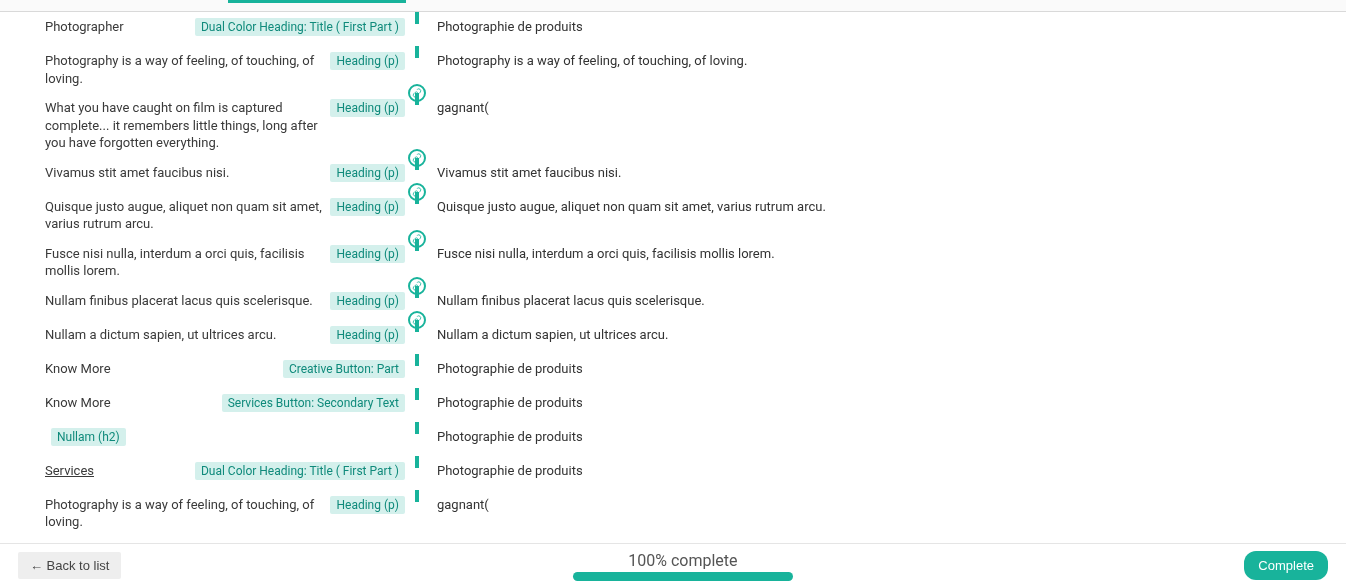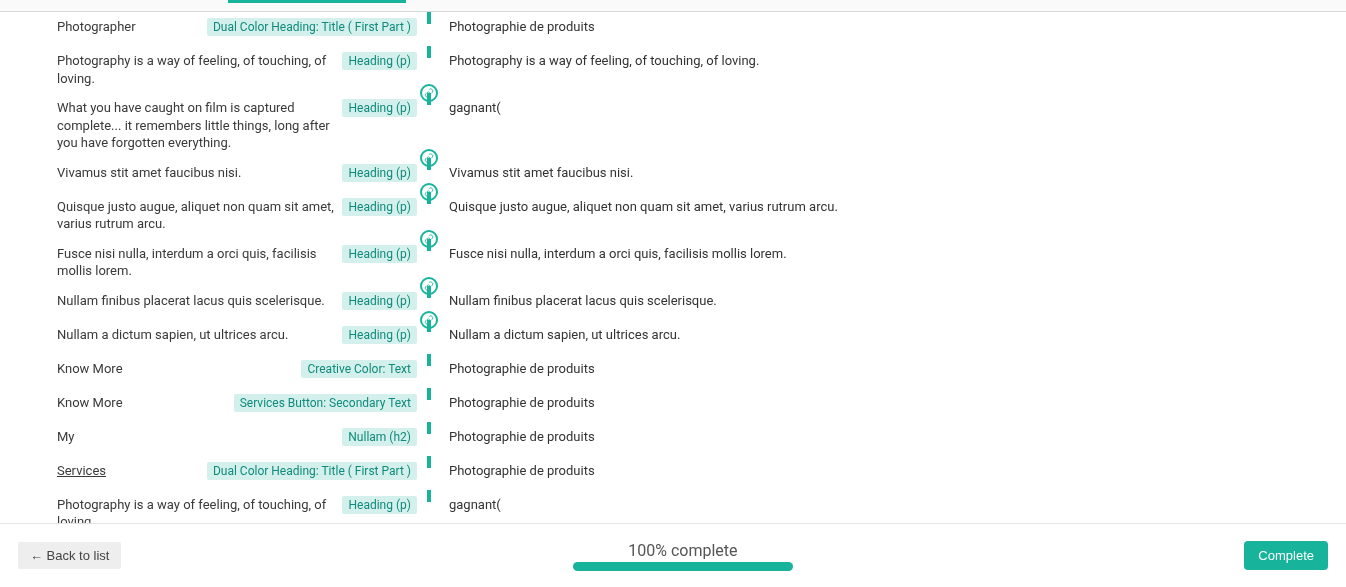--- a/index.html
+++ b/index.html
@@ -1,32 +1,32 @@
 <!DOCTYPE html>
 <html><head>
 <meta charset="utf-8">
 <style>
 * { box-sizing: border-box; margin: 0; padding: 0; }
 body { font-family: -apple-system, BlinkMacSystemFont, "Segoe UI", Roboto, Arial, sans-serif; font-size: 13px; color: #3a3a3a; background: #fff; width: 1346px; height: 587px; overflow: hidden; position: relative; }
 .topbar { height: 12px; border-bottom: 1px solid #d9d9d9; background: #fafafa; position: relative; }
 .topbar::after { content:""; position:absolute; left:228px; top:0; width:178px; height:3px; background:#18b39b; }
 .content { position: absolute; top: 12px; left: 0; right: 0; bottom: 48px; overflow: hidden; }
-.rows { padding-left: 57px; }
+.rows { padding-left: 45px; }
 .row { display: flex; align-items: flex-start; position: relative; min-height: 34px; padding: 6px 0; }
 .badge { font-size: 12px; color: #0f8a7b; background: #d4f0ec; border-radius: 2px; padding: 2px 6px; white-space: nowrap; margin-left: 6px; align-self:flex-start; }
 .divider-col { width: 72px; position: relative; display:flex; justify-content:center; }
 .vline { position:absolute; left:50%; top:-6px; bottom:-6px; width:4px; background:#18b39b; transform:translateX(-50%); }
 .right { flex:1; color:#333; line-height:1.35; padding-right:40px; }
 .link-dot { position:absolute; left:50%; transform:translate(-50%,0); width:18px; height:18px; border-radius:50%; background:#fff; border:2px solid #18b39b; display:flex; align-items:center; justify-content:center; }
 .link-dot svg { width:10px; height:10px; stroke:#18b39b; fill:none; stroke-width:2; }
-.footer { position:absolute; left:0; right:0; bottom:0; height:64px; border-top:1px solid #e5e5e5; background:#fff; display:flex; align-items:center; padding:15px 18px; }
+.footer { position:absolute; left:0; right:0; bottom:0; height:44px; border-top:1px solid #e5e5e5; background:#fff; display:flex; align-items:center; padding:15px 18px; }
 .btn-back { background:#eee; border:none; padding:6px 12px; font-size:13px; color:#444; border-radius:2px; cursor:pointer; }
 .progress-wrap { flex:1; display:flex; flex-direction:column; align-items:center; font-size:16px; color:#555; }
 .progress-bar { width:220px; height:9px; border-radius:5px; background:#18b39b; margin-top:2px; }
-.btn-complete { background:#18b39b; color:#fff; border:none; padding:7px 14px; font-size:13px; border-radius:4px; cursor:pointer; }
+.btn-complete { background:#18b39b; color:#fff; border:none; padding:7px 14px; font-size:13px; border-radius:12px; cursor:pointer; }
 </style>
 </head>
 <body>
 
 <div class="topbar"></div>
 
 <div class="content">
   <div class="rows" id="rows">
       <div class="row">
         <div style="display: flex; width: 360px; align-items: flex-start;">
@@ -152,40 +152,39 @@
           <span class="badge">Heading (p)</span>
         </div>
         <div class="divider-col" style="width: 24px;">
           <div class="vline"></div>
         </div>
         <div class="right" style="padding-left: 8px;">Nullam a dictum sapien, ut ultrices arcu.</div>
       </div>
       <div class="row">
         <div style="display: flex; width: 360px; align-items: flex-start;">
           <div style="flex: 1 1 0%; line-height: 1.35;">Know More</div>
-          <span class="badge">Creative Color: Text</span>
+          <span class="badge">Creative Button: Part</span>
         </div>
         <div class="divider-col" style="width: 24px;">
           <div class="vline"></div>
         </div>
         <div class="right" style="padding-left: 8px;">Photographie de produits</div>
       </div>
       <div class="row">
         <div style="display: flex; width: 360px; align-items: flex-start;">
           <div style="flex: 1 1 0%; line-height: 1.35;">Know More</div>
           <span class="badge">Services Button: Secondary Text</span>
         </div>
         <div class="divider-col" style="width: 24px;">
           <div class="vline"></div>
         </div>
         <div class="right" style="padding-left: 8px;">Photographie de produits</div>
       </div>
       <div class="row">
         <div style="display: flex; width: 360px; align-items: flex-start;">
-          <div style="flex: 1 1 0%; line-height: 1.35;">My</div>
           <span class="badge">Nullam (h2)</span>
         </div>
         <div class="divider-col" style="width: 24px;">
           <div class="vline"></div>
         </div>
         <div class="right" style="padding-left: 8px;">Photographie de produits</div>
       </div>
       <div class="row">
         <div style="display: flex; width: 360px; align-items: flex-start;">
           <div style="flex: 1 1 0%; line-height: 1.35; text-decoration: underline;">Services</div>

